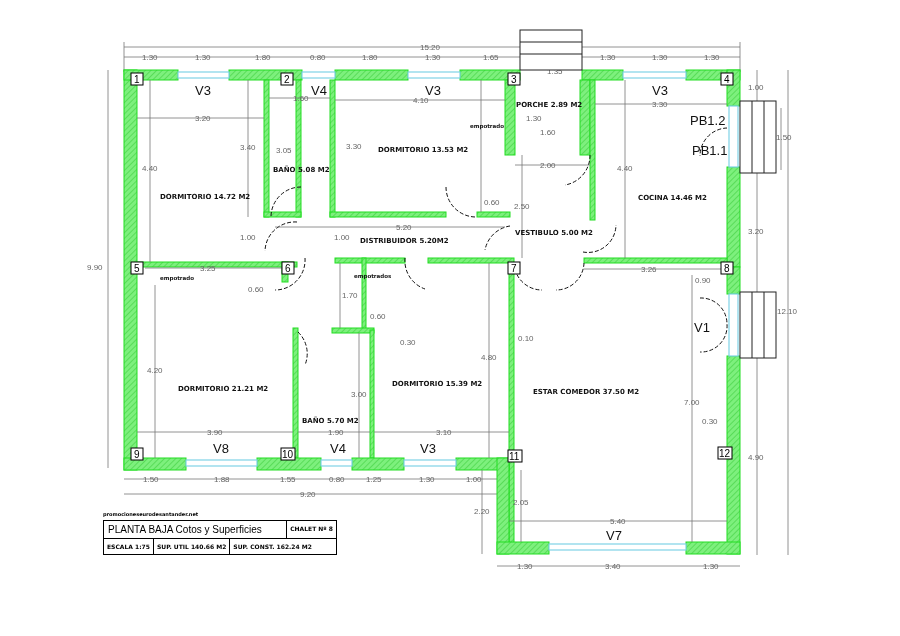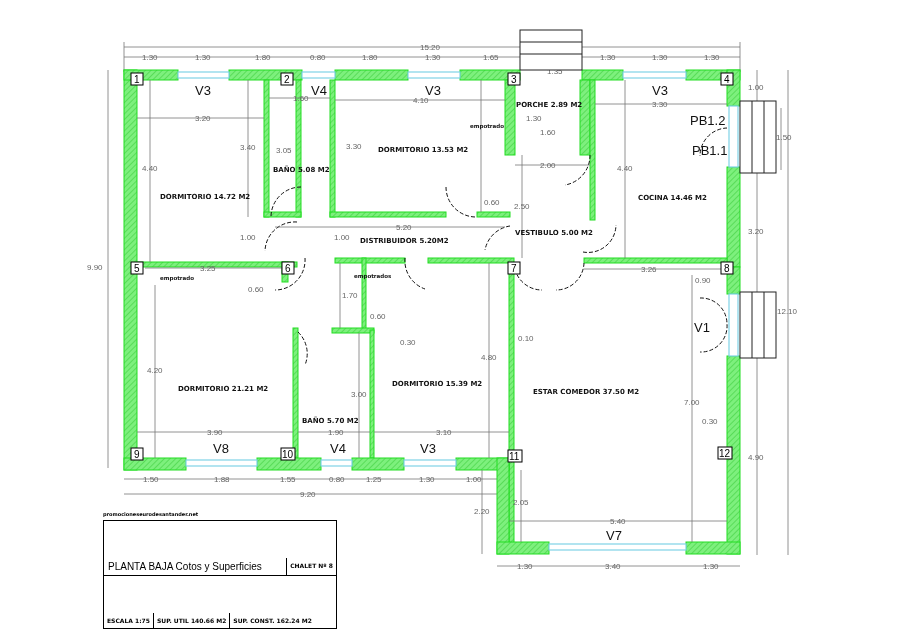--- a/index.html
+++ b/index.html
@@ -12,21 +12,21 @@
   .room{font-family:"DejaVu Sans",sans-serif;font-size:7px;font-weight:bold;fill:#111;}
   .small{font-family:"DejaVu Sans",sans-serif;font-size:5.5px;font-weight:bold;fill:#111;}
   .wlabel{font-family:"Liberation Sans",sans-serif;font-size:13px;fill:#111;}
   .door{stroke:#111;stroke-width:1;stroke-dasharray:4 2;fill:none;}
   .stairs{fill:#fff;stroke:#222;stroke-width:1;}
   .nbox{fill:#fff;stroke:#000;stroke-width:1;}
   .ntxt{font-family:"Liberation Sans",sans-serif;font-size:10px;fill:#000;}
   .titleblock{position:absolute;left:103px;top:520px;width:232px;border:1.5px solid #000;}
   .tb-row{display:flex;border-bottom:1.5px solid #000;}
   .tb-row:last-child{border-bottom:none;}
-  .tb-cell{font-family:"DejaVu Sans",sans-serif;font-weight:bold;font-size:6px;padding:4px 3px;border-right:1.5px solid #000;white-space:nowrap;margin-top:37px;}
+  .tb-cell{font-family:"DejaVu Sans",sans-serif;font-weight:bold;font-size:6px;padding:4px 3px;border-right:1.5px solid #000;white-space:nowrap;}
   .tb-cell:last-child{border-right:none;}
   .tb-title{font-family:"Liberation Sans",sans-serif;font-weight:normal;font-size:10px;padding:3px 4px;}
   .website{position:absolute;left:103px;top:511px;font-family:"DejaVu Sans",sans-serif;font-size:5px;font-weight:bold;}
 </style>
 </head>
 <body>
 
 <svg id="plan" viewBox="0 0 900 636">
   <defs>
     <pattern id="hatch" patternUnits="userSpaceOnUse" width="4" height="4" patternTransform="rotate(45)">

